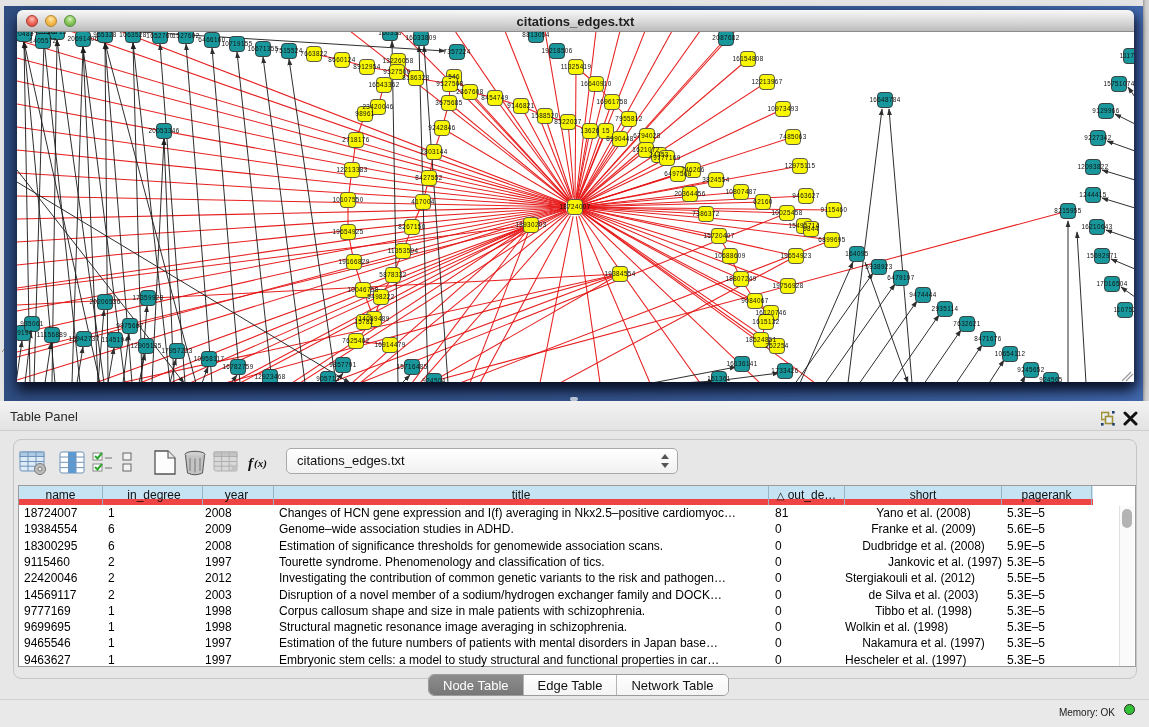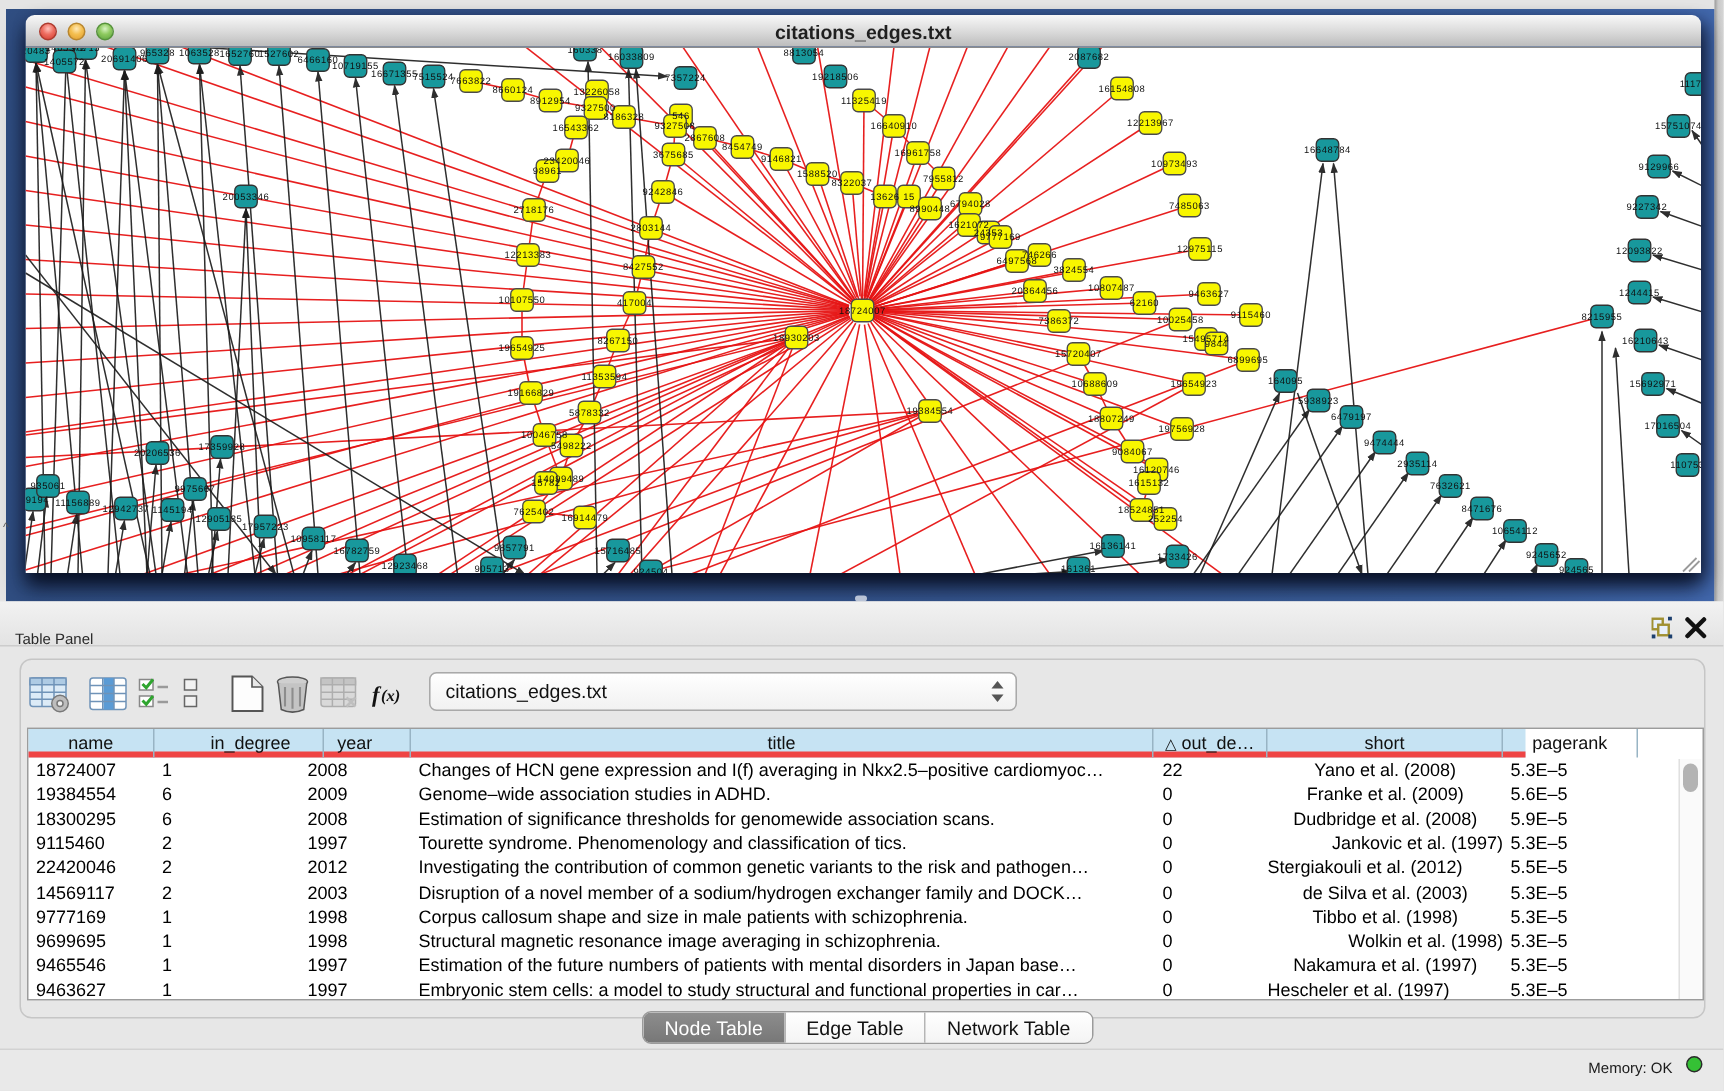--- a/index.html
+++ b/index.html
@@ -13,30 +13,30 @@
 #titlebar{position:absolute;left:0;top:0;width:1117px;height:22px;border-radius:6px 6px 0 0;
  background:linear-gradient(#f8f8f8,#d9d9d9 55%,#bcbcbc);border-bottom:1px solid #8c8c8c}
 #title{position:absolute;width:100%;text-align:center;top:4px;font-size:13px;font-weight:bold;color:#1f1f1f}
 .tl{position:absolute;top:15px;width:12px;height:12px;border-radius:50%}
 #tlr{left:9px;background:radial-gradient(circle at 50% 32%,#ffc2bb,#ee6e61 45%,#cf3a2d);border:1px solid #ad3a2e}
 #tly{left:28px;background:radial-gradient(circle at 50% 32%,#ffe9b8,#f4bf50 45%,#df9c2f);border:1px solid #b8862f}
 #tlg{left:47px;background:radial-gradient(circle at 50% 32%,#d7f3c3,#8eca5f 45%,#5ba23e);border:1px solid #56923c}
 #tp{position:absolute;left:0;top:401px;width:1149px;height:326px;background:#e7e7e7}
 #tphead{position:absolute;left:0;top:0;width:1149px;height:30px;
  background:linear-gradient(#f2f2f2,#e3e3e3);border-bottom:1px solid #cccccc}
-#tphead .t{position:absolute;left:10px;top:20px;font-size:10px;color:#2a2a2a}
+#tphead .t{position:absolute;left:10px;top:8px;font-size:13px;color:#2a2a2a}
 #paneltools{position:absolute;right:10px;top:10px}
 #container{position:absolute;left:13px;top:38px;width:1124px;height:240px;border:1px solid #c6c6c6;border-radius:8px}
 #dd{position:absolute;left:286px;top:47px;width:392px;height:26px;background:linear-gradient(#ffffff,#f1f1f1);
  border:1px solid #a9a9a9;border-radius:5px;font-size:13px;color:#111;line-height:24px;padding-left:10px}
 #dd .arr{position:absolute;right:8px;top:4px;width:9px;height:16px}
 #dd .arr:before{content:"";position:absolute;left:1px;top:1px;border-left:4px solid transparent;border-right:4px solid transparent;border-bottom:5px solid #555}
 #dd .arr:after{content:"";position:absolute;left:1px;bottom:1px;border-left:4px solid transparent;border-right:4px solid transparent;border-top:5px solid #555}
 #tablewrap{position:absolute;left:18px;top:84px;width:1118px;height:182px;background:#fff;border:1px solid #9c9c9c}
-.thead{position:absolute;left:0;top:0;width:998px;height:19px;background:#c6e3f3;border-bottom:4px solid #ef4444}
+.thead{position:absolute;left:0;top:0;width:1074px;height:19px;background:#c6e3f3;border-bottom:6px solid #ef4444}
 .th{position:absolute;top:0;height:19px;line-height:19px;text-align:center;font-size:12px;color:#111;
  border-right:1px solid #98b4c4}
 .tri{font-size:10px}
 .tr{position:absolute;left:0;width:1100px;height:16.3px}
 .td{position:absolute;top:0;height:16.3px;line-height:16.5px;font-size:12px;color:#000;white-space:nowrap;overflow:hidden}
 #sb{position:absolute;right:1px;top:20px;width:15px;height:160px;background:#fafafa;border-left:1px solid #e0e0e0}
 #sbthumb{position:absolute;left:2px;top:3px;width:10px;height:19px;background:#b3b3b3;border-radius:5px}
 #tabs{position:absolute;left:428px;top:273px;height:22px;display:flex;border:1px solid #9b9b9b;border-radius:6px;overflow:hidden;background:#fff}
 .tab{height:22px;line-height:21px;font-size:13px;color:#111;padding:0 14px;background:linear-gradient(#ffffff,#f3f3f3)}
 .tab.sel{background:linear-gradient(#8d8d8d,#757575);color:#fff}
@@ -631,33 +631,33 @@
  </g>
 
  <text x="230" y="21" font-family="Liberation Serif, serif" font-style="italic" font-weight="bold" font-size="15" fill="#111">f</text>
  <text x="236" y="20" font-family="Liberation Serif, serif" font-style="italic" font-weight="bold" font-size="11" fill="#111">(x)</text>
 </svg>
 
    <div id="dd">citations_edges.txt<div class="arr"></div></div>
    <div id="tablewrap">
      <div class="thead">
           <div class="th" style="left:0px;width:84px">name</div>
-          <div class="th" style="left:100px;width:97px">in_degree</div>
+          <div class="th" style="left:87px;width:97px">in_degree</div>
           <div class="th" style="left:181px;width:74px">year</div>
           <div class="th" style="left:255px;width:495px">title</div>
           <div class="th" style="left:750px;width:76px"><span class="tri">△</span> out_de…</div>
           <div class="th" style="left:826px;width:157px">short</div>
           <div class="th" style="left:983px;width:90px">pagerank</div>
         </div>
         <div class="tr" style="top:19.0px">
           <div class="td" style="left:5px;width:79px">18724007</div>
           <div class="td" style="left:89px;width:92px">1</div>
           <div class="td" style="left:186px;width:69px">2008</div>
           <div class="td" style="left:260px;width:488px">Changes of HCN gene expression and I(f) averaging in Nkx2.5–positive cardiomyoc…</div>
-          <div class="td" style="left:756px;width:70px">22</div>
+          <div class="td" style="left:756px;width:70px">81</div>
           <div class="td" style="left:826px;width:157px;text-align:center">Yano et al. (2008)</div>
           <div class="td" style="left:988px;width:85px">5.3E–5</div>
         </div>
         <div class="tr" style="top:35.3px">
           <div class="td" style="left:5px;width:79px">19384554</div>
           <div class="td" style="left:89px;width:92px">6</div>
           <div class="td" style="left:186px;width:69px">2009</div>
           <div class="td" style="left:260px;width:488px">Genome–wide association studies in ADHD.</div>
           <div class="td" style="left:756px;width:70px">0</div>
           <div class="td" style="left:826px;width:157px;text-align:center">Franke et al. (2009)</div>
@@ -707,21 +707,21 @@
           <div class="td" style="left:756px;width:70px">0</div>
           <div class="td" style="left:826px;width:157px;text-align:center">Tibbo et al. (1998)</div>
           <div class="td" style="left:988px;width:85px">5.3E–5</div>
         </div>
         <div class="tr" style="top:133.10000000000002px">
           <div class="td" style="left:5px;width:79px">9699695</div>
           <div class="td" style="left:89px;width:92px">1</div>
           <div class="td" style="left:186px;width:69px">1998</div>
           <div class="td" style="left:260px;width:488px">Structural magnetic resonance image averaging in schizophrenia.</div>
           <div class="td" style="left:756px;width:70px">0</div>
-          <div class="td" style="left:826px;width:157px;text-align:right">Wolkin et al. (1998)</div>
+          <div class="td" style="left:826px;width:157px;text-align:left">Wolkin et al. (1998)</div>
           <div class="td" style="left:988px;width:85px">5.3E–5</div>
         </div>
         <div class="tr" style="top:149.4px">
           <div class="td" style="left:5px;width:79px">9465546</div>
           <div class="td" style="left:89px;width:92px">1</div>
           <div class="td" style="left:186px;width:69px">1997</div>
           <div class="td" style="left:260px;width:488px">Estimation of the future numbers of patients with mental disorders in Japan base…</div>
           <div class="td" style="left:756px;width:70px">0</div>
           <div class="td" style="left:826px;width:157px;text-align:center">Nakamura et al. (1997)</div>
           <div class="td" style="left:988px;width:85px">5.3E–5</div>

